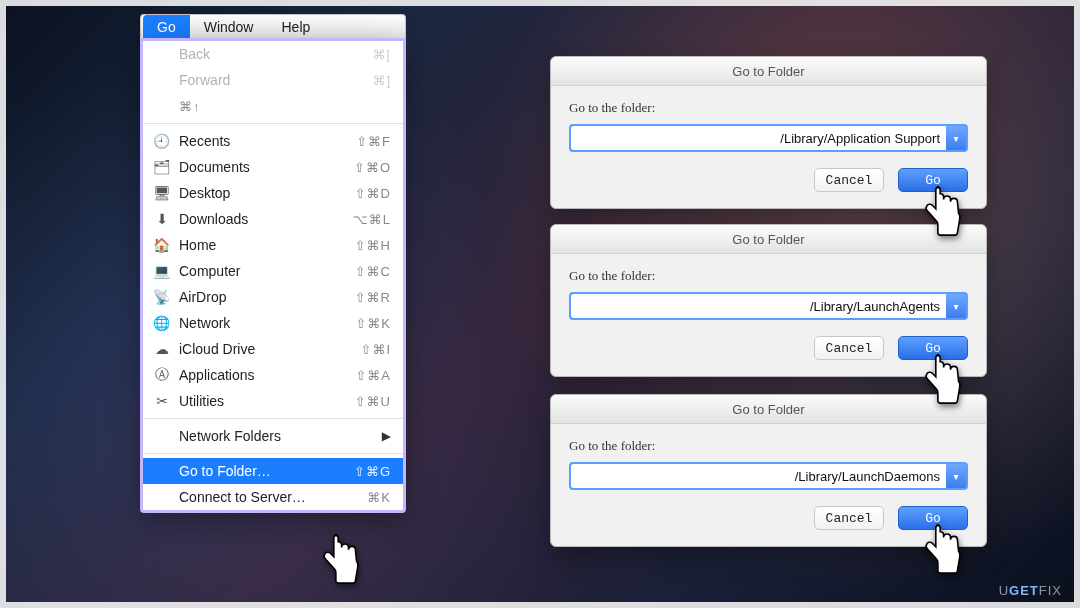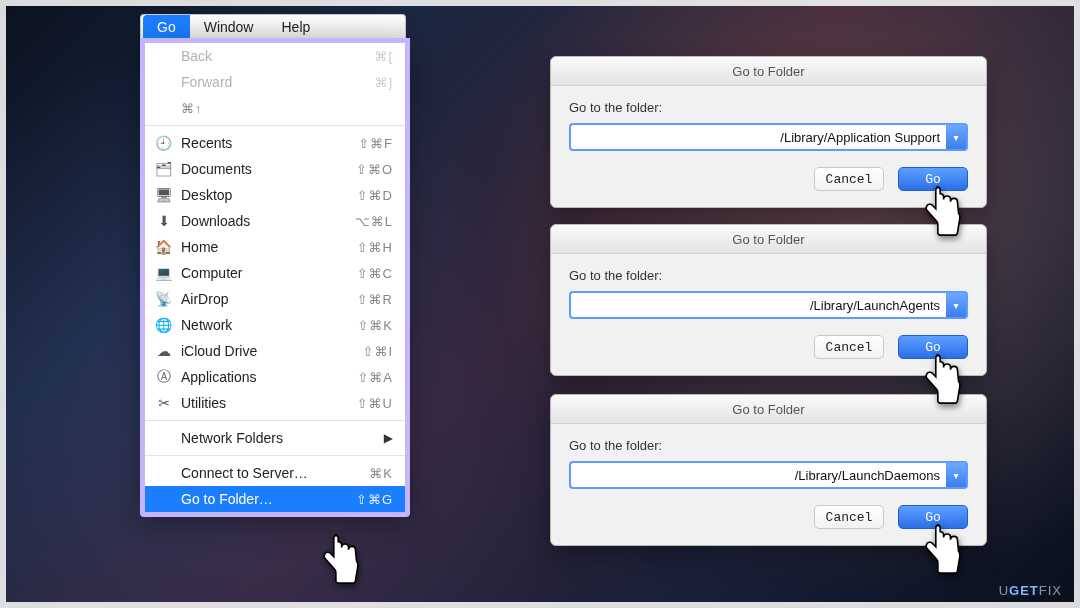--- a/index.html
+++ b/index.html
@@ -4,38 +4,38 @@
 <style>
   html,body{margin:0;padding:0;width:1080px;height:608px;font-family:-apple-system,"Helvetica Neue",Arial,sans-serif;overflow:hidden;}
   body{background:linear-gradient(135deg,#0b1220 0%,#1a2740 25%,#332236 50%,#1a2038 75%,#090f1c 100%);position:relative;}
   body::before{content:"";position:absolute;inset:0;background:radial-gradient(circle at 80% 35%,rgba(255,160,120,.25),transparent 40%),radial-gradient(circle at 20% 70%,rgba(120,150,255,.15),transparent 40%);}
   .frame{position:absolute;left:0;top:0;right:0;bottom:0;border:6px solid rgba(255,255,255,.85);box-sizing:border-box;}
 
   
   .menubar{position:absolute;left:140px;top:14px;width:260px;height:24px;display:flex;align-items:center;padding:0 2px;background:linear-gradient(#fdfdfd,#e9e9e9);border:1px solid #c6c6c6;border-bottom:none;border-radius:4px 4px 0 0;font-size:14px;color:#222;}
   .menubar .mitem{padding:4px 14px;}
   .menubar .mitem.active{background:#1b7eff;color:#fff;border-radius:4px 0 0 0;}
-  .menu{position:absolute;left:140px;top:38px;width:260px;background:#fff;border:5px solid #c4b5fd;border-radius:0 0 4px 4px;box-shadow:0 8px 30px rgba(0,0,0,.35);font-size:14px;color:#222;}
+  .menu{position:absolute;left:140px;top:38px;width:260px;background:#fff;border:3px solid #c4b5fd;border-radius:0 0 4px 4px;box-shadow:0 8px 30px rgba(0,0,0,.35);font-size:14px;color:#222;}
   .row{display:flex;align-items:center;height:26px;padding:0 12px 0 10px;}
   .row.disabled{color:#b3b3b3;}
   .row .icn{width:18px;text-align:center;margin-right:8px;font-size:14px;color:#555;}
   .row.disabled .icn{color:#ccc;}
   .row .lbl{flex:1;}
   .row .sc{color:#888;font-size:13px;letter-spacing:1px;}
   .row.disabled .sc{color:#ccc;}
   .row.hl{background:#1b7eff;color:#fff;}
   .row.hl .sc{color:#e6f0ff;}
   .sep{height:1px;background:#e2e2e2;margin:4px 0;}
   .row .chev{color:#333;font-size:12px;}
 
   
   .dlg{position:absolute;left:550px;width:435px;background:#f1f1f1;border:1px solid #b9b9b9;border-radius:6px;box-shadow:0 10px 24px rgba(0,0,0,.3);}
   .dlg .titlebar{height:28px;display:flex;align-items:center;justify-content:center;background:linear-gradient(#fbfbfb,#e3e3e3);border-bottom:1px solid #d0d0d0;border-radius:6px 6px 0 0;font-size:13px;color:#555;}
   .dlg .body{padding:14px 18px 16px;}
-  .dlg .prompt{font-size:13px;color:#333;margin-bottom:8px;}
+  .dlg .prompt{font-size:13px;color:#333;margin-bottom:8px;font-family:Liberation Serif, serif;}
   .dlg .combo{display:flex;}
   .dlg input{flex:1;height:22px;border:2px solid #5b9dff;border-right:none;border-radius:4px 0 0 4px;padding:1px 6px;font-size:13px;font-family:inherit;outline:none;background:#fff;color:#111;text-align:right;}
   .dlg .dd{width:20px;background:linear-gradient(#6ea8ff,#3d7df0);border:2px solid #5b9dff;border-left:none;border-radius:0 4px 4px 0;display:flex;align-items:center;justify-content:center;color:#fff;font-size:10px;}
   .dlg .btns{display:flex;justify-content:flex-end;gap:14px;margin-top:16px;}
   .dlg button{height:24px;width:70px;border-radius:5px;font-size:13px;font-family:Liberation Mono, monospace;}
   .dlg .cancel{background:linear-gradient(#fff,#f2f2f2);border:1px solid #c8c8c8;color:#222;}
   .dlg .go{background:linear-gradient(#5ea0ff,#2a6fe8);border:1px solid #1f5fcf;color:#fff;}
 
   
   .hand{position:absolute;width:46px;height:58px;pointer-events:none;}
@@ -125,29 +125,29 @@
       <span class="lbl">Utilities</span>
       <span class="sc">⇧⌘U</span>
     </div>
     <div class="sep"></div>
     <div class="row">
       <span class="icn"></span>
       <span class="lbl">Network Folders</span>
       <span class="chev">▶</span>
     </div>
     <div class="sep"></div>
+    <div class="row hl">
+      <span class="icn"></span>
+      <span class="lbl">Go to Folder…</span>
+      <span class="sc">⇧⌘G</span>
+    </div>
     <div class="row">
       <span class="icn"></span>
       <span class="lbl">Connect to Server…</span>
       <span class="sc">⌘K</span>
-    </div>
-    <div class="row hl">
-      <span class="icn"></span>
-      <span class="lbl">Go to Folder…</span>
-      <span class="sc">⇧⌘G</span>
     </div>
   </div>
 
 <div class="dlg" style="top:56px" id="dlg0">
     <div class="titlebar">Go to Folder</div>
     <div class="body">
       <div class="prompt">Go to the folder:</div>
       <div class="combo">
         <input value="/Library/Application Support" style="">
         <div class="dd">▾</div>

